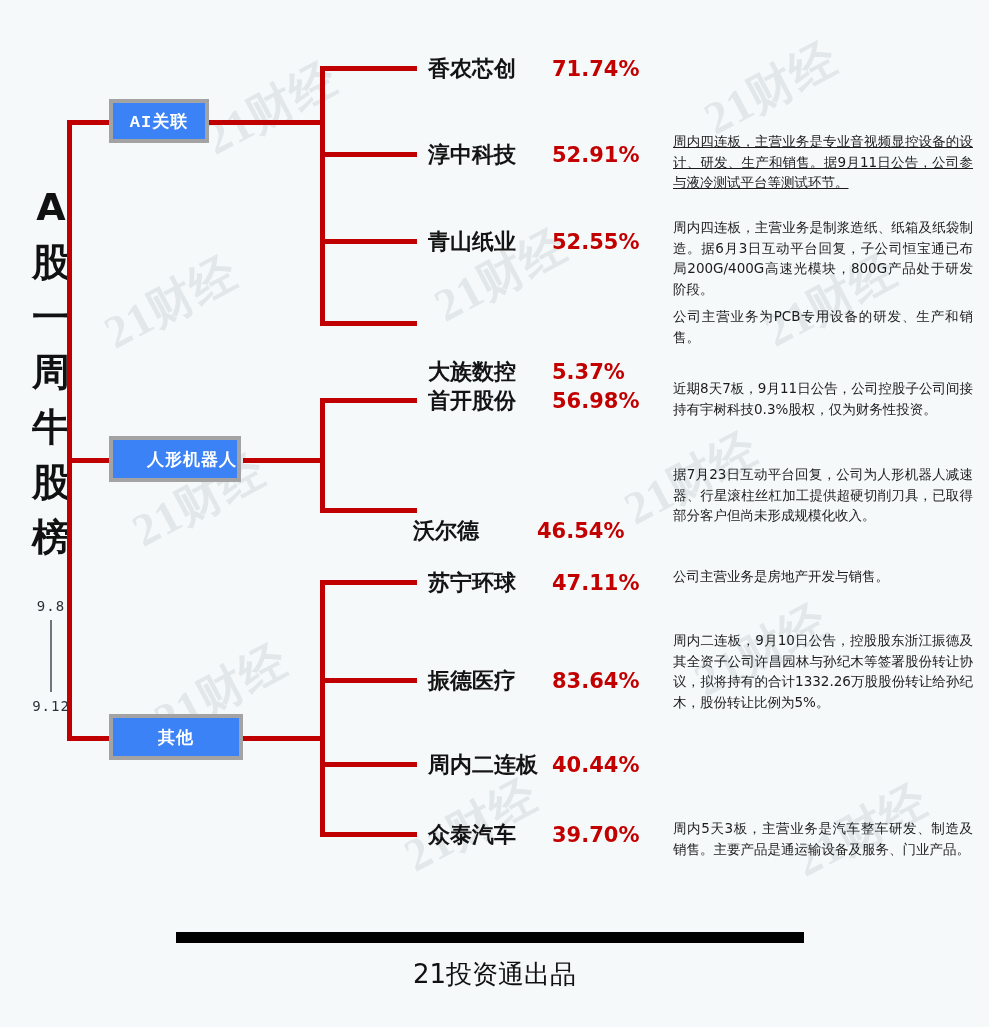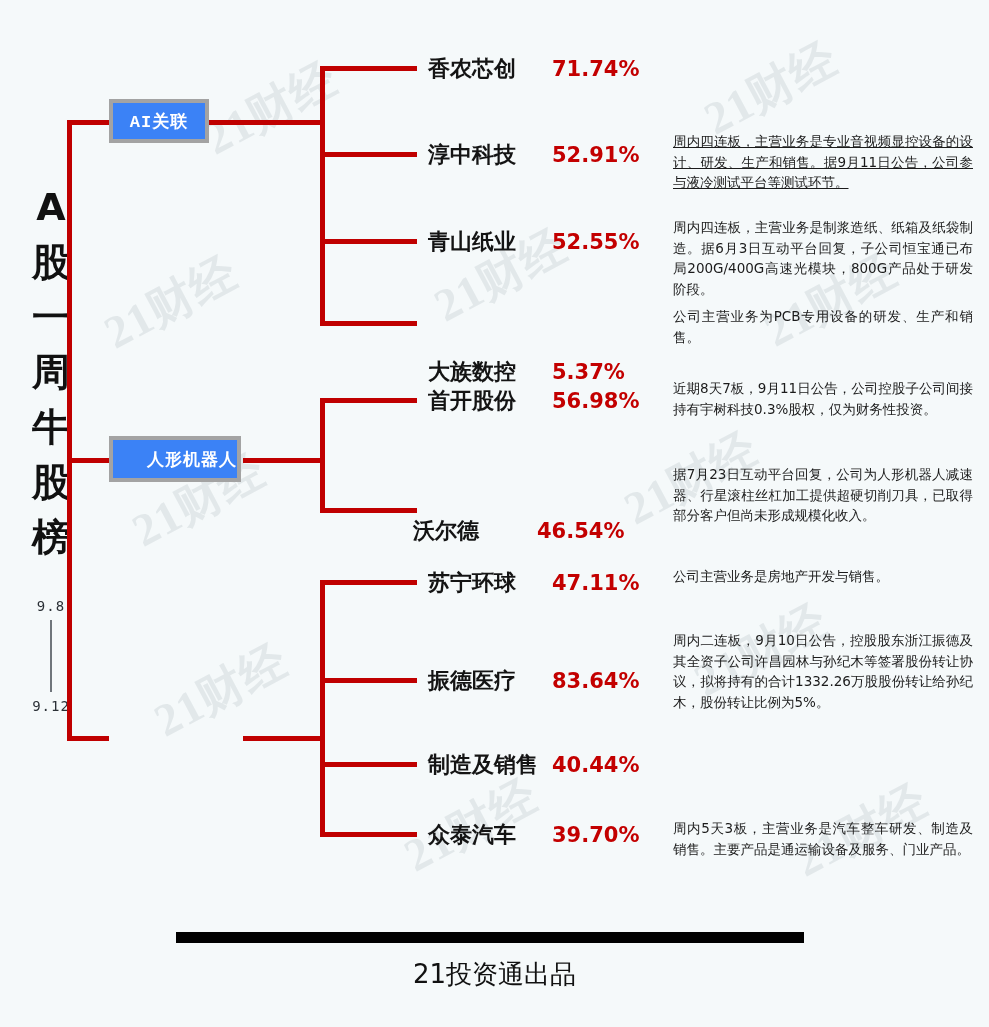--- a/index.html
+++ b/index.html
@@ -141,20 +141,23 @@
   <div class="hline" style="left:67px;top:120px;width:42px;"></div>
   <div class="hline" style="left:67px;top:458px;width:42px;"></div>
   <div class="hline" style="left:67px;top:736px;width:42px;"></div>
 
   <div class="catbox" style="left:109px;top:99px;width:100px;height:44px;">
     <span>AI关联</span>
   </div>
   <div class="catbox" style="left:109px;top:436px;width:132px;height:46px;justify-content:flex-end;">
     <span>人形机器人</span>
   </div>
+  <div class="catbox" style="left:109px;top:714px;width:134px;height:46px;">
+    <span>其他</span>
+  </div>
 
   <div class="hline" style="left:209px;top:120px;width:116px;"></div>
   <div class="vline" style="left:320px;top:66px;height:258px;"></div>
   <div class="hline" style="left:320px;top:66px;width:97px;"></div>
   <div class="hline" style="left:320px;top:152px;width:97px;"></div>
   <div class="hline" style="left:320px;top:239px;width:97px;"></div>
   <div class="hline" style="left:320px;top:321px;width:97px;"></div>
 
   <div class="hline" style="left:243px;top:458px;width:82px;"></div>
   <div class="vline" style="left:320px;top:398px;height:115px;"></div>
@@ -194,21 +197,21 @@
   </div>
   <div class="leaf" style="left:428px;top:566px;">
     <span class="nm">苏宁环球</span>
     <span class="pct">47.11%</span>
   </div>
   <div class="leaf" style="left:428px;top:664px;">
     <span class="nm">振德医疗</span>
     <span class="pct">83.64%</span>
   </div>
   <div class="leaf" style="left:428px;top:748px;">
-    <span class="nm">制造及销售</span>
+    <span class="nm">周内二连板</span>
     <span class="pct">40.44%</span>
   </div>
   <div class="leaf" style="left:428px;top:818px;">
     <span class="nm">众泰汽车</span>
     <span class="pct">39.70%</span>
   </div>
 
   <div class="desc" style="left:673px;top:131px;text-decoration:underline;">周内四连板，主营业务是专业音视频显控设备的设计、研发、生产和销售。据9月11日公告，公司参与液冷测试平台等测试环节。</div>
   <div class="desc" style="left:673px;top:217px;">周内四连板，主营业务是制浆造纸、纸箱及纸袋制造。据6月3日互动平台回复，子公司恒宝通已布局200G/400G高速光模块，800G产品处于研发阶段。</div>
   <div class="desc" style="left:673px;top:306px;">公司主营业务为PCB专用设备的研发、生产和销售。</div>

